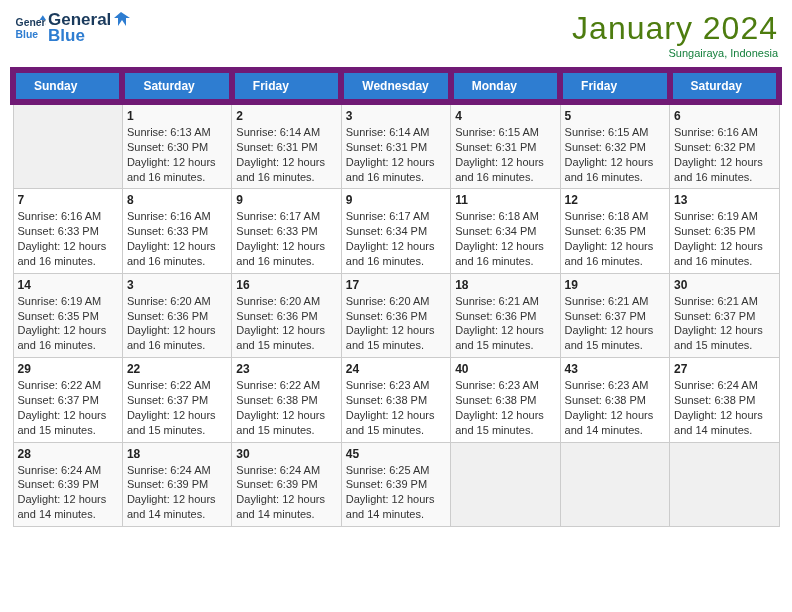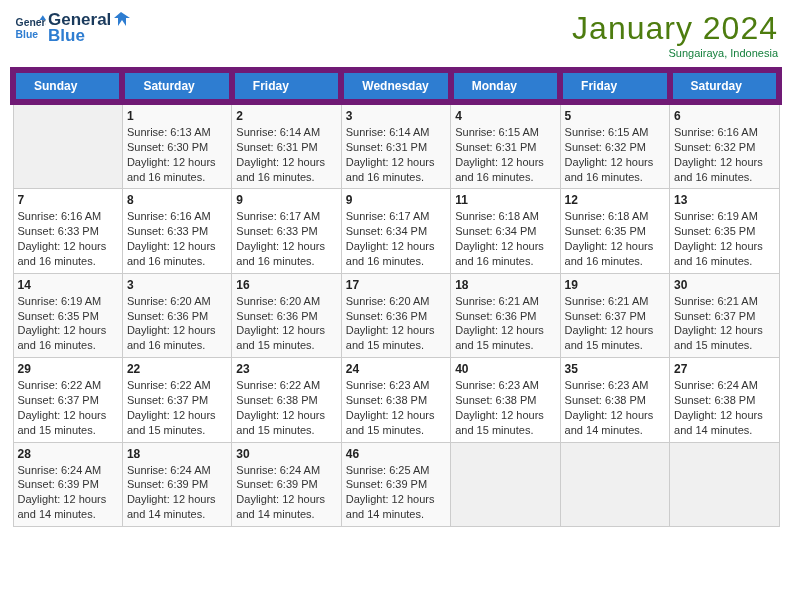--- a/index.html
+++ b/index.html
@@ -221,21 +221,21 @@
         </td>
         <td>
           <span class="day-num">24</span>
           <div class="day-info">Sunrise: 6:23 AM<br>Sunset: 6:38 PM<br>Daylight: 12 hours<br>and 15 minutes.</div>
         </td>
         <td>
           <span class="day-num">40</span>
           <div class="day-info">Sunrise: 6:23 AM<br>Sunset: 6:38 PM<br>Daylight: 12 hours<br>and 15 minutes.</div>
         </td>
         <td>
-          <span class="day-num">35</span>
+          <span class="day-num">43</span>
           <div class="day-info">Sunrise: 6:23 AM<br>Sunset: 6:38 PM<br>Daylight: 12 hours<br>and 14 minutes.</div>
         </td>
         <td>
           <span class="day-num">27</span>
           <div class="day-info">Sunrise: 6:24 AM<br>Sunset: 6:38 PM<br>Daylight: 12 hours<br>and 14 minutes.</div>
         </td>
       </tr>
       <tr>
         <td>
           <span class="day-num">28</span>
@@ -243,21 +243,21 @@
         </td>
         <td>
           <span class="day-num">18</span>
           <div class="day-info">Sunrise: 6:24 AM<br>Sunset: 6:39 PM<br>Daylight: 12 hours<br>and 14 minutes.</div>
         </td>
         <td>
           <span class="day-num">30</span>
           <div class="day-info">Sunrise: 6:24 AM<br>Sunset: 6:39 PM<br>Daylight: 12 hours<br>and 14 minutes.</div>
         </td>
         <td>
-          <span class="day-num">46</span>
+          <span class="day-num">45</span>
           <div class="day-info">Sunrise: 6:25 AM<br>Sunset: 6:39 PM<br>Daylight: 12 hours<br>and 14 minutes.</div>
         </td>
         <td class="empty"></td>
         <td class="empty"></td>
         <td class="empty"></td>
       </tr>
     </tbody>
 </table>
 
 </body></html>

